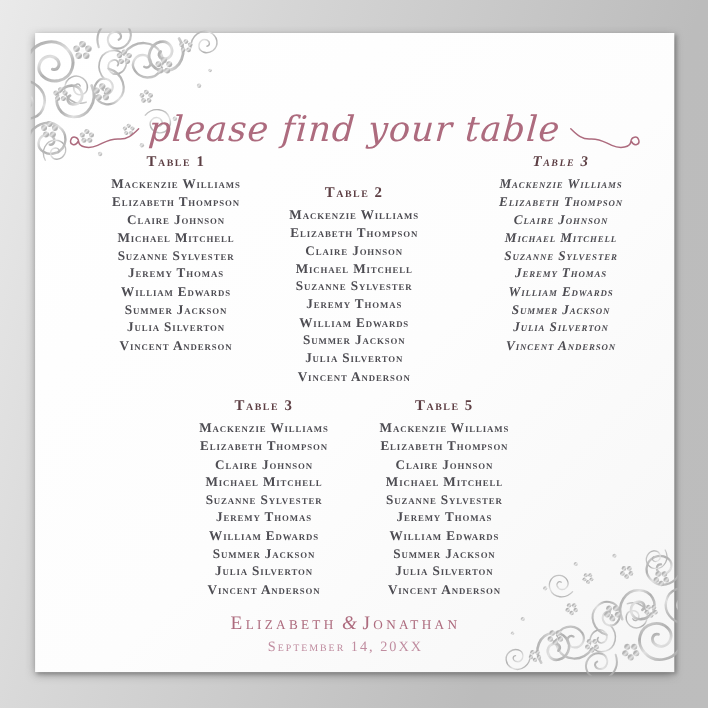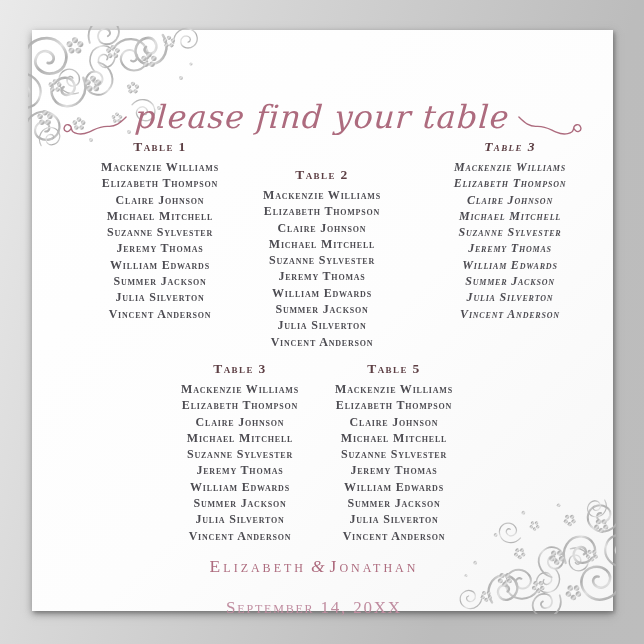--- a/index.html
+++ b/index.html
@@ -26,41 +26,41 @@
     font-size: 32px; color: var(--rose, #ad6b7e); letter-spacing: 1px;
     transform: skewX(-4deg);
   }
   .swash { width: 64px; height: 26px; margin-top: 16px; }
   .swash.flip { transform: scaleX(-1); }
 
   .table-col { position: absolute; width: 200px; text-align: center; }
   .table-col.r1 { top: 108px; }
   .table-col.r2 { top: 330px; }
   .t1 { left: 28px; }  .t2 { left: 190px; margin-top: 28px; }  .t3 { left: 378px; font-style: italic; }
-  .t4 { left: 108px; } .t5 { left: 262px; }
+  .t4 { left: 108px; } .t5 { left: 272px; }
   .table-header {
     font-size: 13.5px; font-weight: bold; font-variant: small-caps;
     letter-spacing: 1.4px; color: var(--header, #5d3f44);
     line-height: 18px; margin-bottom: 3px;
   }
   .guest {
     font-size: 12px; font-weight: bold; font-variant: small-caps;
     letter-spacing: 0.8px; color: var(--guest, #4d4c52); line-height: 16.3px;
     white-space: nowrap;
   }
 
   .footer { position: absolute; left: 0; right: 17px; top: 526px; text-align: center; }
   .couple {
     font-size: 17.5px; font-variant: small-caps; letter-spacing: 3px;
     color: var(--rose, #b5758a);
   }
   .amp { font-style: italic; letter-spacing: 0; margin: 0 5px; }
   .date {
-    font-size: 17px; font-variant: small-caps; letter-spacing: 1.8px;
-    color: var(--rose_light, #c48ea1); margin-top: 21px;
+    font-size: 13px; font-variant: small-caps; letter-spacing: 1.8px;
+    color: var(--rose_light, #c48ea1); margin-top: 3px;
   }
 </style>
 </head>
 <body>
 
 <div class="poster">
 
   <svg class="flourish tl" viewBox="0 0 190 140" aria-hidden="true">
     <defs>
       <linearGradient id="silv" x1="0" y1="0" x2="1" y2="1">

